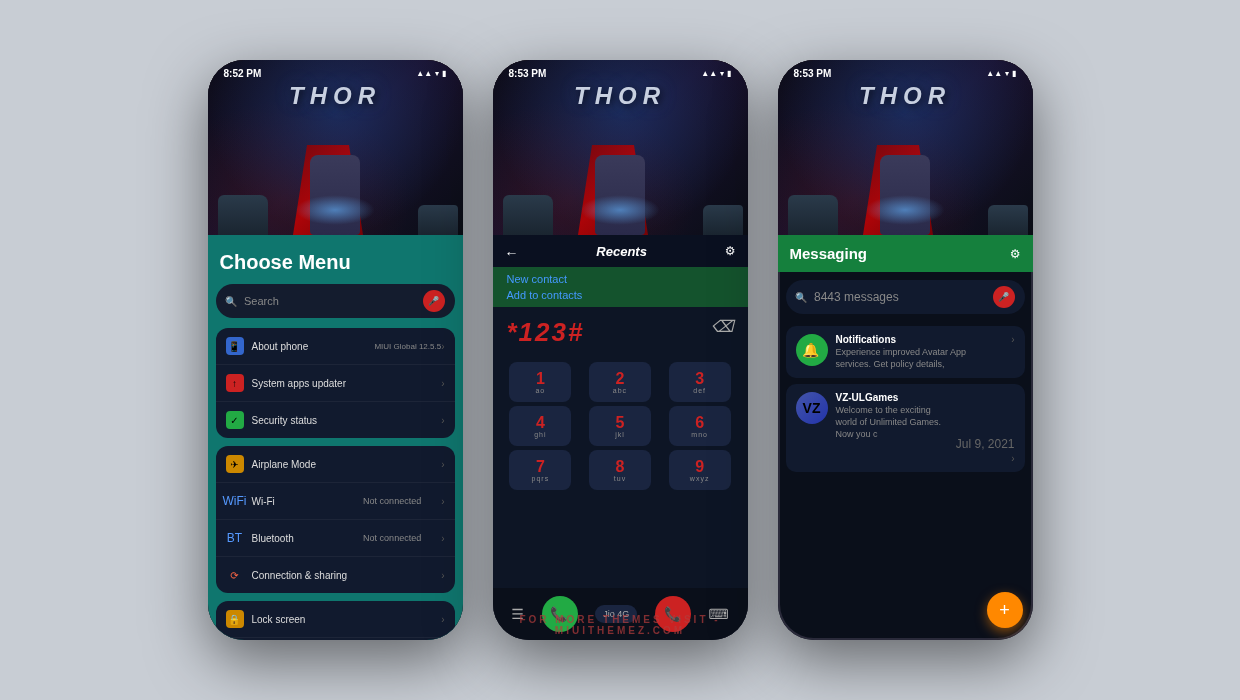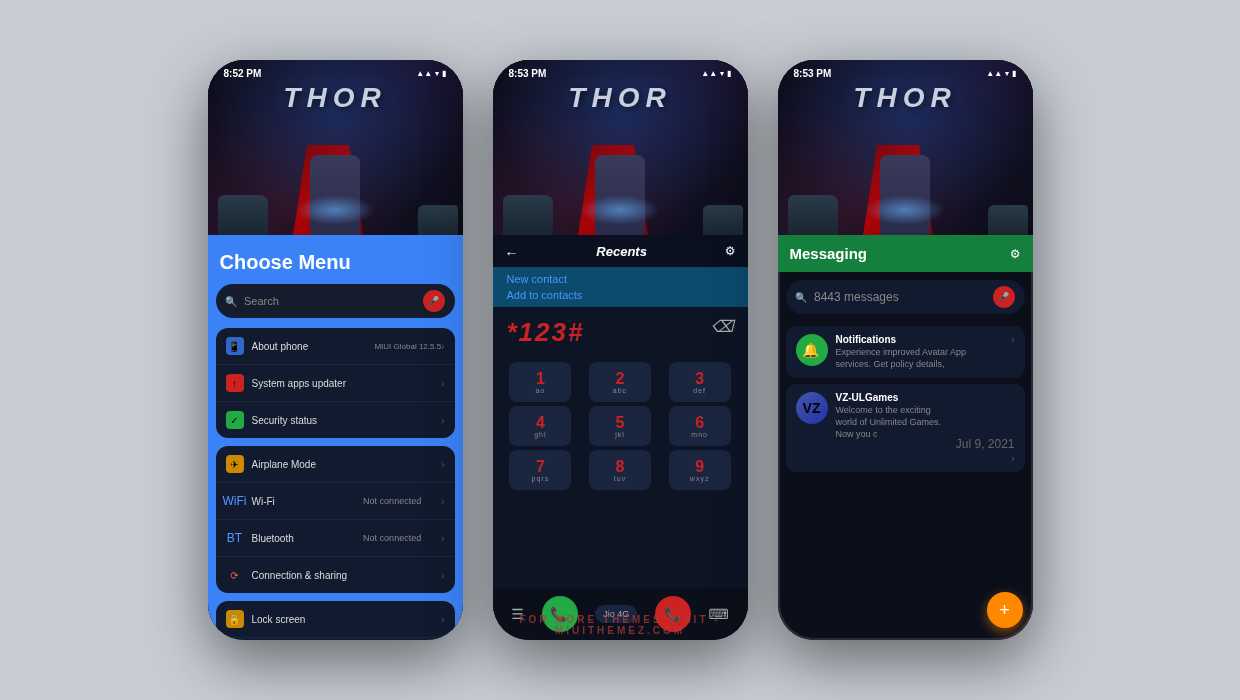--- a/index.html
+++ b/index.html
@@ -67,21 +67,21 @@
         radial-gradient(ellipse at 30% 80%, rgba(80,20,20,0.4) 0%, transparent 50%),
         linear-gradient(135deg, #0d0d1a 0%, #1a1230 50%, #0a0d15 100%);
       position: relative;
       overflow: hidden;
     }
     .thor-title {
       position: absolute;
       top: 22px;
       left: 50%;
       transform: translateX(-50%);
-      font-size: 28px;
+      font-size: 24px;
       font-weight: 900;
       color: #c8d0e0;
       letter-spacing: 6px;
       text-shadow: 2px 2px 8px rgba(0,0,0,0.8), 0 0 20px rgba(100,150,255,0.3);
       font-style: italic;
     }
     
     .thor-body {
       position: absolute;
       bottom: 0;
@@ -127,21 +127,21 @@
       right: 5px;
       width: 40px;
       height: 30px;
       background: linear-gradient(180deg, #2a3a4a 0%, #1a2530 100%);
       border-radius: 6px 4px 0 0;
     }
 
     
     .settings-content {
       flex: 1;
-      background: #3b82f6;
+      background: #0f766e;
       overflow: hidden;
       padding: 8px;
     }
     .choose-menu-title {
       font-size: 20px;
       font-weight: bold;
       color: #fff;
       padding: 8px 4px 10px;
     }
     .search-bar {
@@ -209,21 +209,21 @@
       padding: 8px 12px;
       display: flex;
       align-items: center;
       justify-content: space-between;
     }
     .dialer-back { color: #fff; font-size: 14px; }
     .dialer-title { color: #fff; font-size: 13px; font-weight: 600; font-style: italic; }
     .dialer-gear { color: #fff; font-size: 12px; }
 
     .dialer-actions {
-      background: #0c4a6e;
+      background: #14532d;
       padding: 6px 14px;
     }
     .new-contact-btn { color: #4499ff; font-size: 11px; margin-bottom: 4px; }
     .add-contacts-btn { color: #4499ff; font-size: 11px; }
 
     .dialer-display {
       background: #0d1525;
       padding: 10px 14px;
       display: flex;
       align-items: flex-start;

